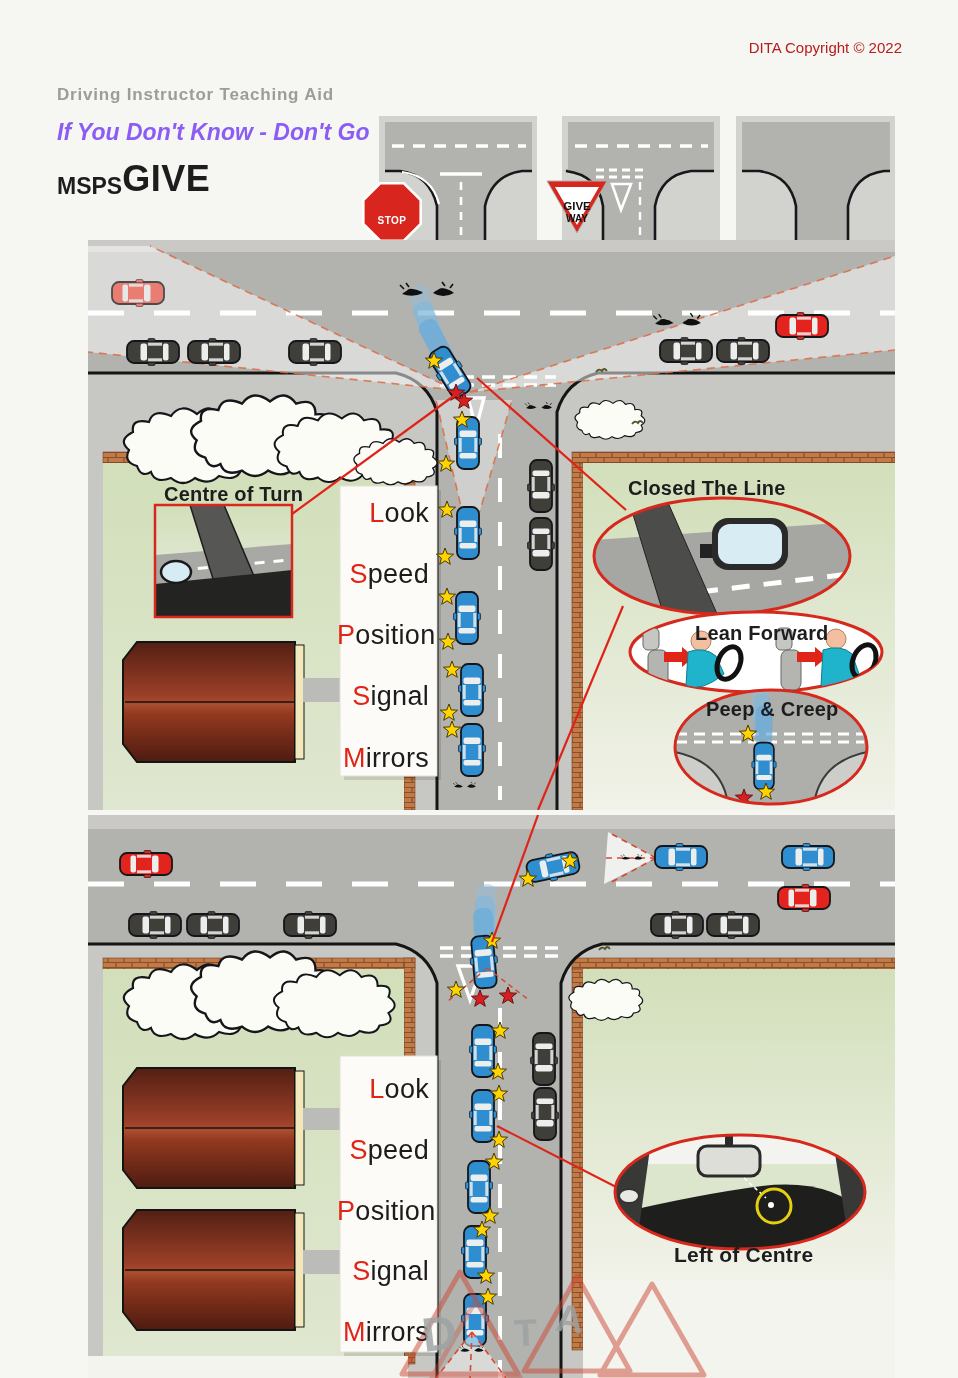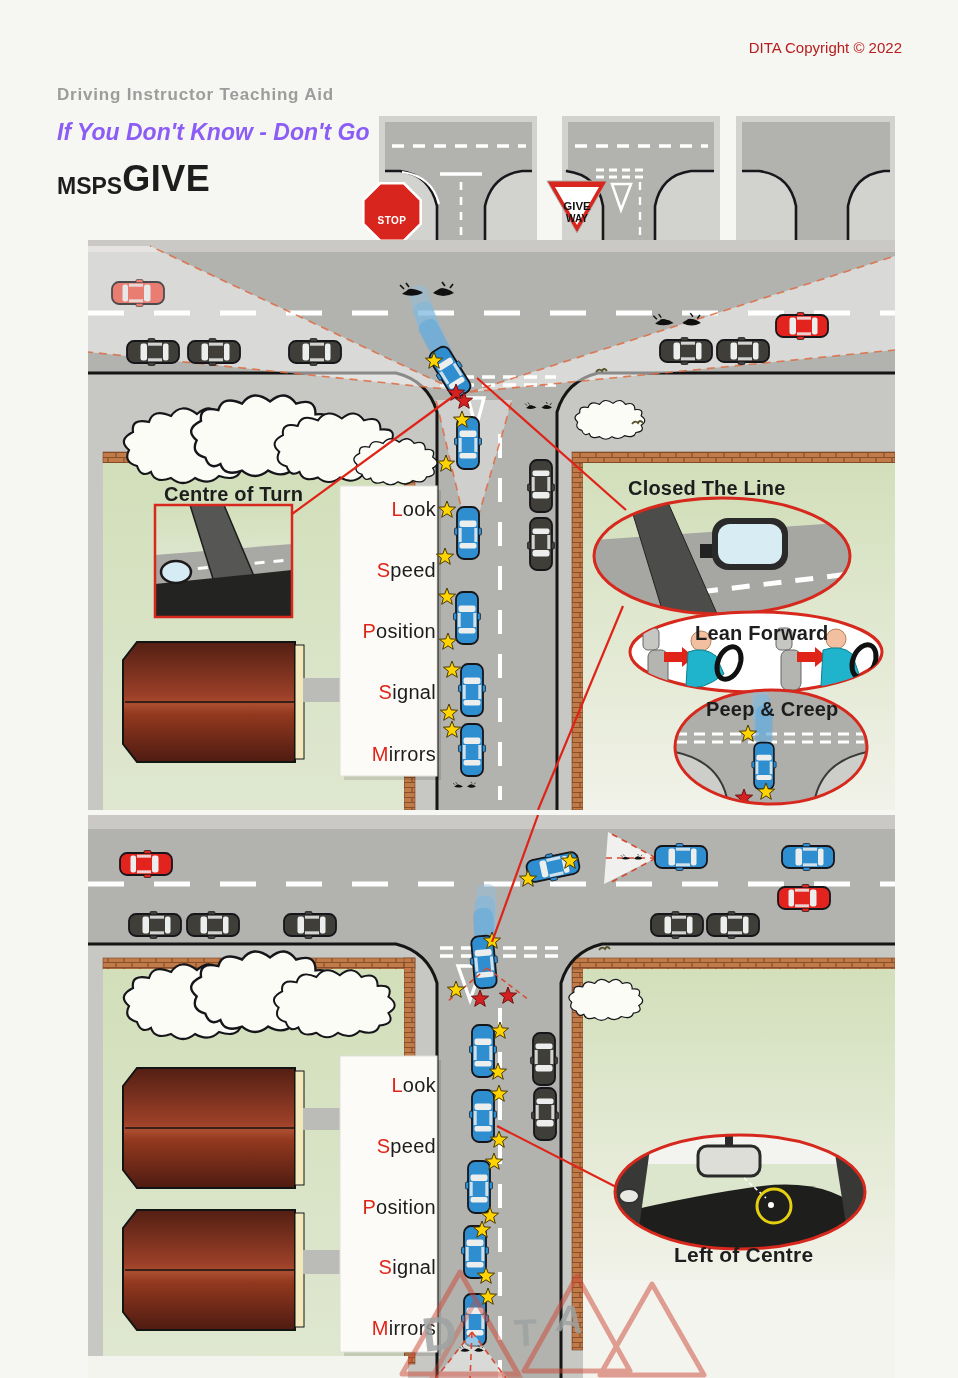--- a/index.html
+++ b/index.html
@@ -10,21 +10,21 @@
   .copyright{right:56px;top:39px;font-size:15px;color:#b91c1c;}
   .title{left:54px;top:62px;font-size:48px;font-weight:700;letter-spacing:.4px;color:#161616;}
   .tagline{left:57px;top:119px;font-size:23px;font-weight:700;font-style:italic;color:#8b5cf6;}
   .acronym{left:57px;top:158px;display:flex;align-items:flex-end;color:#1d1d1d;}
   .acronym .sm{font-size:23px;font-weight:700;}
   .acronym .lg{font-size:36px;font-weight:700;letter-spacing:.5px;}
   .signtext{position:absolute;text-align:center;font-weight:700;margin-top:12px;}
   .stoptext{left:363px;top:203px;width:58px;font-size:10px;color:#fff;letter-spacing:.5px;}
   .givetext{left:548px;top:188px;width:58px;font-size:11.5px;color:#111;}
   .waytext{left:548px;top:201px;width:58px;font-size:10px;color:#111;}
-  .mspsl{position:absolute;left:344px;width:92px;text-align:right;font-size:20px;color:#1c1c1c;letter-spacing:.3px;}
+  .mspsl{position:absolute;left:337px;width:92px;text-align:right;font-size:27px;color:#1c1c1c;letter-spacing:.3px;}
   .mspsl .ini{color:#e02418;}
   .callout{position:absolute;font-size:20px;font-weight:700;color:#1d1d1d;letter-spacing:.2px;white-space:nowrap;}
   .wmletter{position:absolute;font-weight:700;color:#9da3a3;opacity:.82;}
   svg{position:absolute;display:block;}
 </style>
 </head>
 <body>
 
 <div id="page">
 

